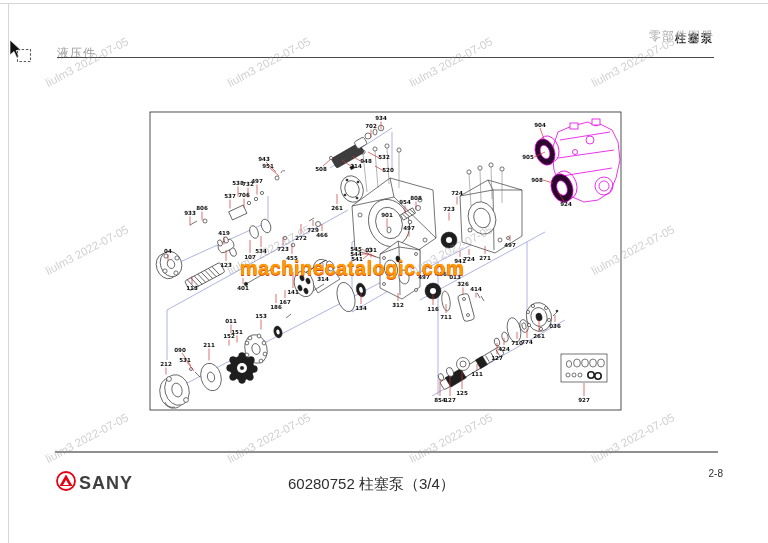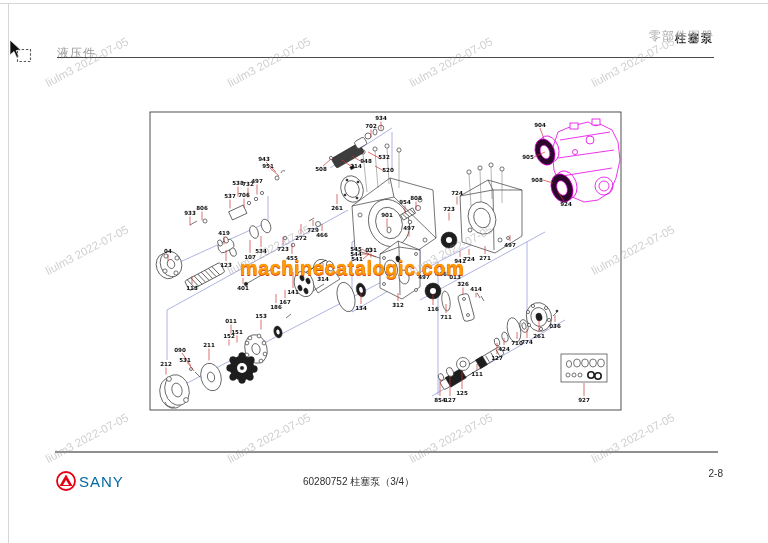--- a/index.html
+++ b/index.html
@@ -9,22 +9,22 @@
   .edge-left{position:absolute;left:8px;top:3px;width:1px;height:540px;background:#d6d6d6;}
 
   
   .hdr-section{position:absolute;left:57px;top:45px;font-size:12px;color:#9b9b9b;letter-spacing:1px;}
   .hdr-title{position:absolute;right:54px;top:31px;font-size:11px;font-weight:bold;color:#262626;letter-spacing:2px;}
   .hdr-sub{position:absolute;right:54px;top:28px;font-size:12px;color:#a8a8a8;letter-spacing:1px;}
   .hdr-rule{position:absolute;left:57px;top:57px;width:657px;height:1px;background:#4a4a4a;}
 
   
   .ftr-rule{position:absolute;left:55px;top:451px;width:663px;height:2px;background:#8f8f8f;}
-  .ftr-brand{position:absolute;left:79px;top:473px;font-size:15px;font-weight:normal;color:#0369a1;letter-spacing:1px;}
-  .ftr-doc{position:absolute;left:303px;top:475px;font-size:10px;color:#2e2e2e;}
+  .ftr-brand{position:absolute;left:79px;top:473px;font-size:18px;font-weight:bold;color:#404040;letter-spacing:1px;}
+  .ftr-doc{position:absolute;left:288px;top:475px;font-size:15px;color:#2e2e2e;}
   .ftr-page{position:absolute;right:45px;top:468px;font-size:10px;color:#2e2e2e;}
   .ftr-logo{position:absolute;left:55px;top:470px;}
 
   
   .wm{position:absolute;font-size:11.5px;color:#8e8e8e;opacity:.42;white-space:nowrap;
       transform:translate(-50%,-50%) rotate(-28deg);pointer-events:none;z-index:5;}
   .sitewm{position:absolute;left:352px;top:268px;transform:translate(-50%,-50%);
       font-size:20px;font-weight:bold;color:#ff9b00;letter-spacing:.5px;white-space:nowrap;
       text-shadow:0 1px 0 #d8481c,0 0 1px #e06a00;z-index:6;pointer-events:none;}
 

